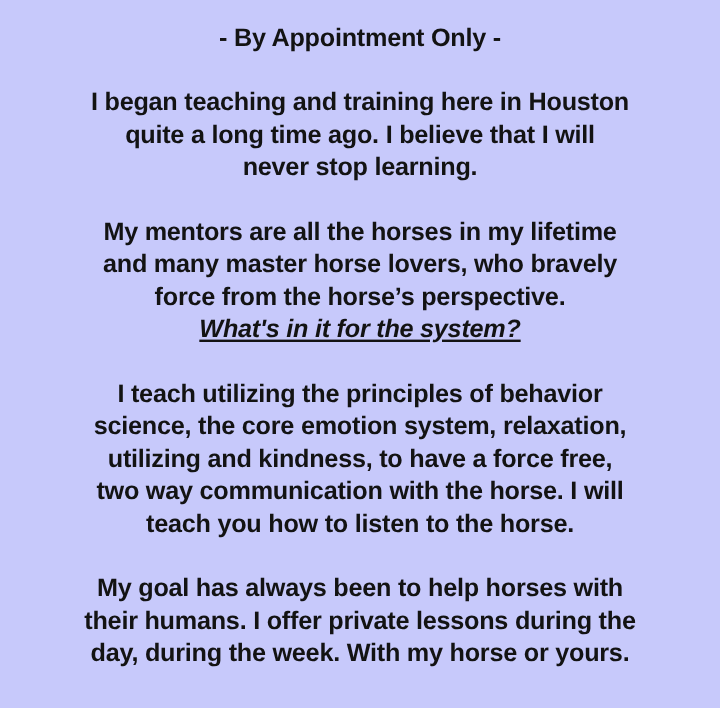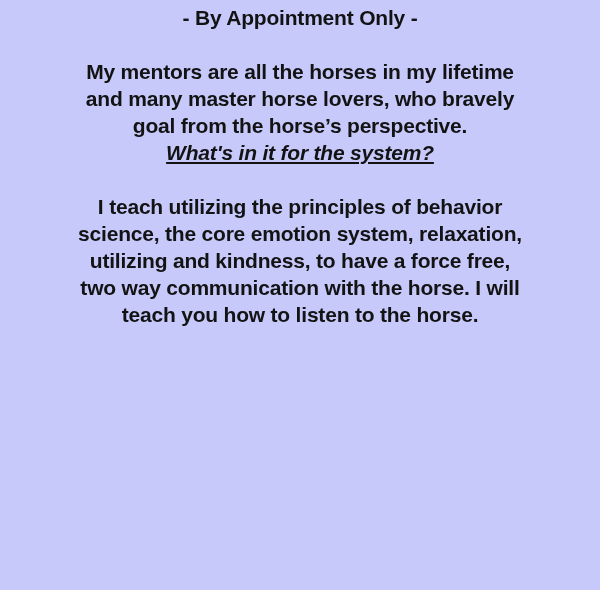--- a/index.html
+++ b/index.html
@@ -11,21 +11,21 @@
     height: 590px;
     box-sizing: border-box;
     background: #c7c9fb;
     color: #131313;
     font-family: "Liberation Sans", sans-serif;
     font-weight: 700;
     font-size: 21px;
     line-height: 27px;
     letter-spacing: -0.2px;
     text-align: center;
-    padding: 4px 28px 0 28px;
+    padding: 18px 28px 0 28px;
     overflow: hidden;
   }
   .para {
     white-space: pre-line;   
     margin: 0 0 27px 0;
   }
   .title {
     margin: 0 0 27px 0;
     white-space: pre-line;
   }
@@ -39,27 +39,33 @@
     margin-bottom: 0;
   }
 </style>
 </head>
 <body>
 
 <div class="page">
 
   <h1 class="title" style="font-size: 21px;">- By Appointment Only -</h1>
 
+  <p class="para">I began teaching and training here in Houston
+quite a long time ago. I believe that I will
+never stop learning.</p>
 
   <p class="para tight">My mentors are all the horses in my lifetime
 and many master horse lovers, who bravely
-goal from the horse’s perspective.</p>
+force from the horse’s perspective.</p>
 
   <p class="emphasis">What's in it for the system?</p>
 
   <p class="para">I teach utilizing the principles of behavior
 science, the core emotion system, relaxation,
 utilizing and kindness, to have a force free,
 two way communication with the horse. I will
 teach you how to listen to the horse.</p>
 
+  <p class="para">My goal has always been to help horses with
+their humans. I offer private lessons during the
+day, during the week. With my horse or yours.</p>
 
 </div>
 
 </body></html>

